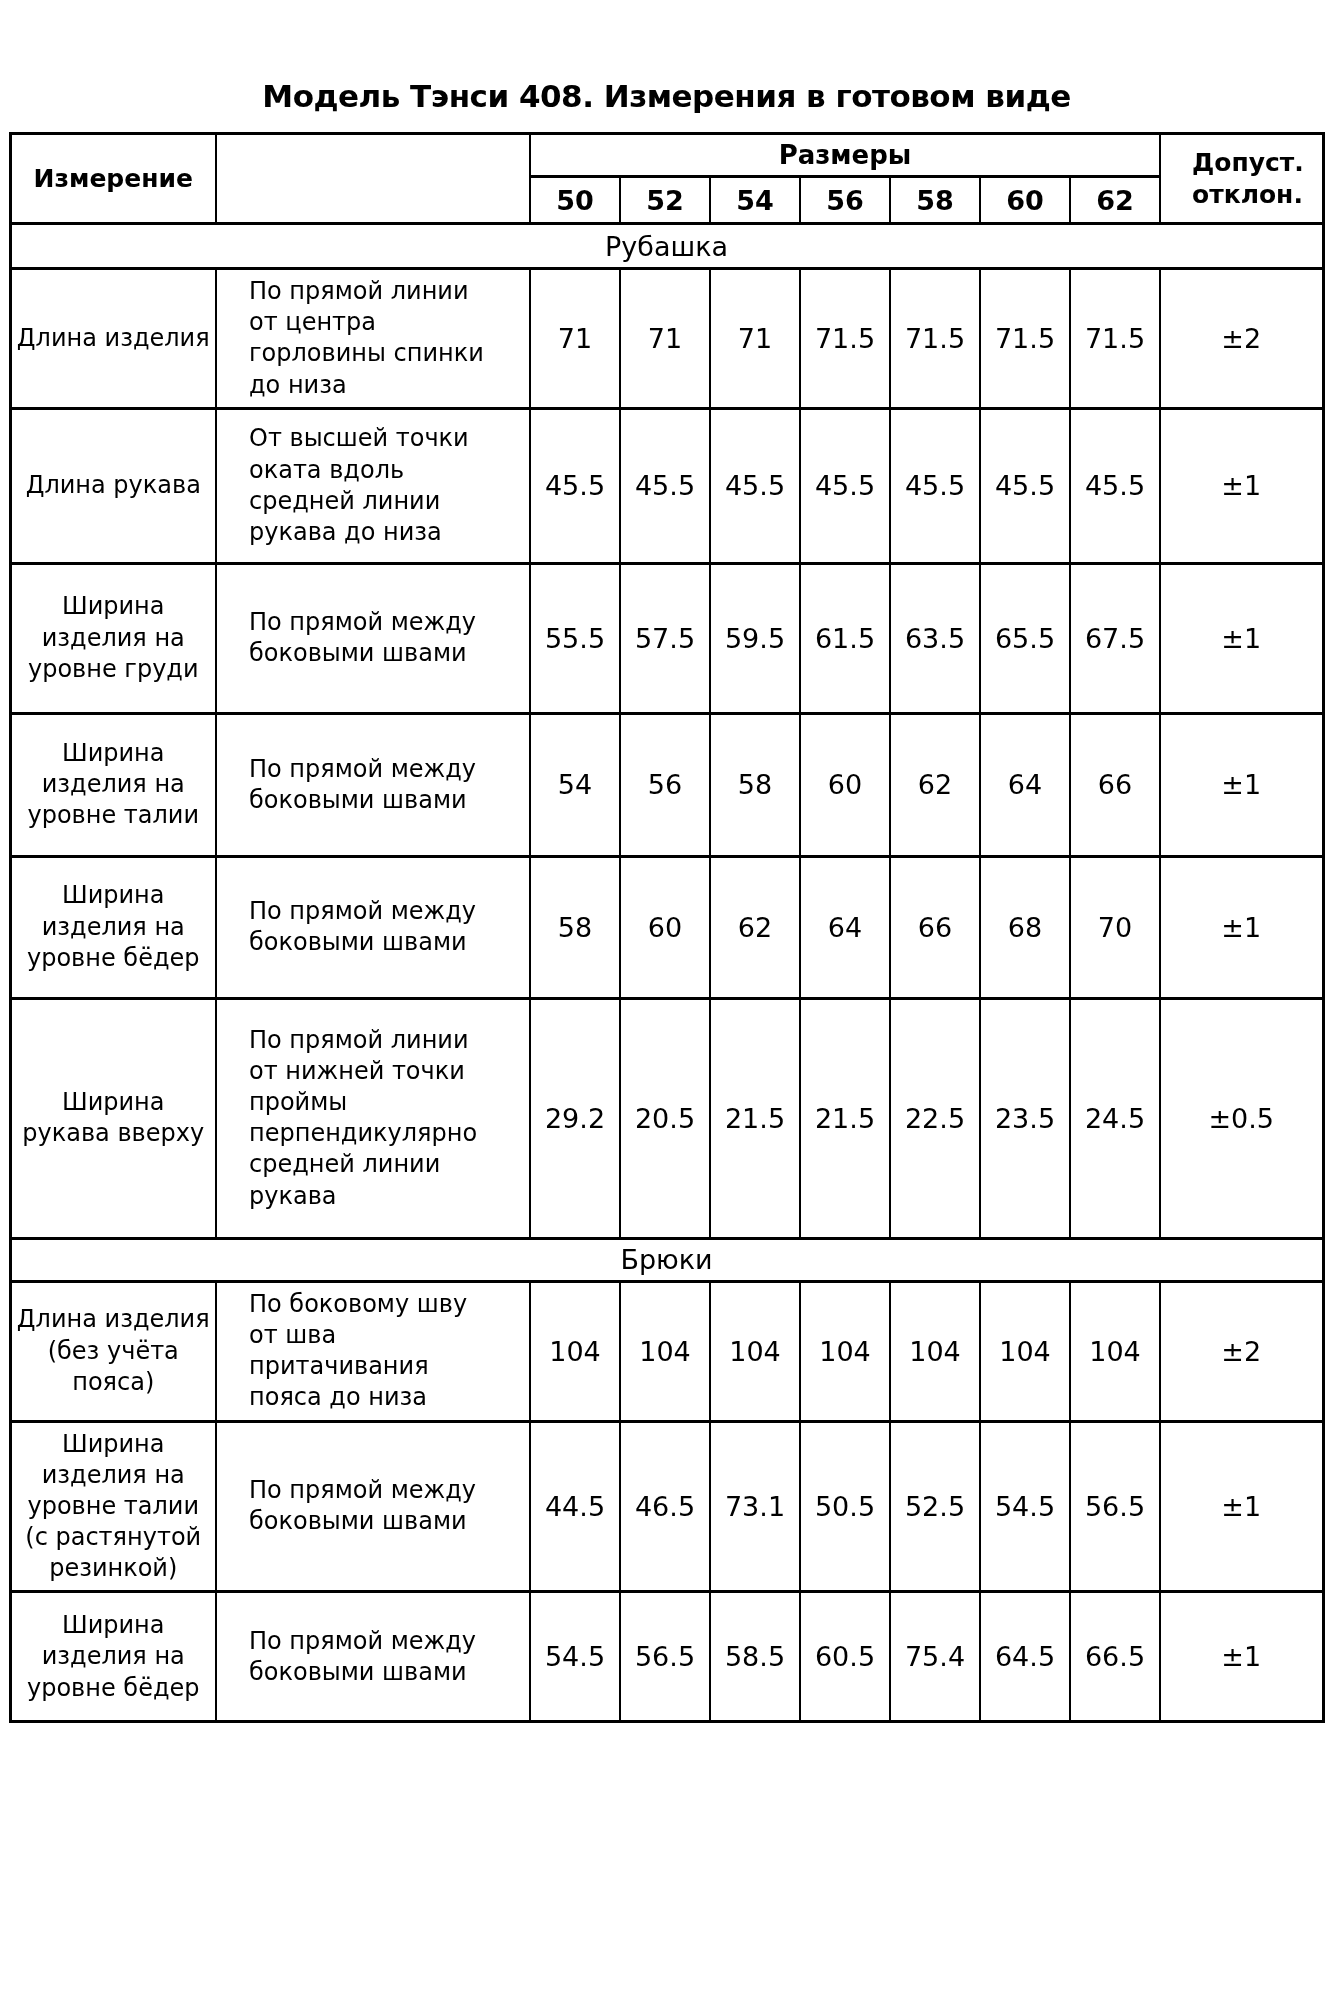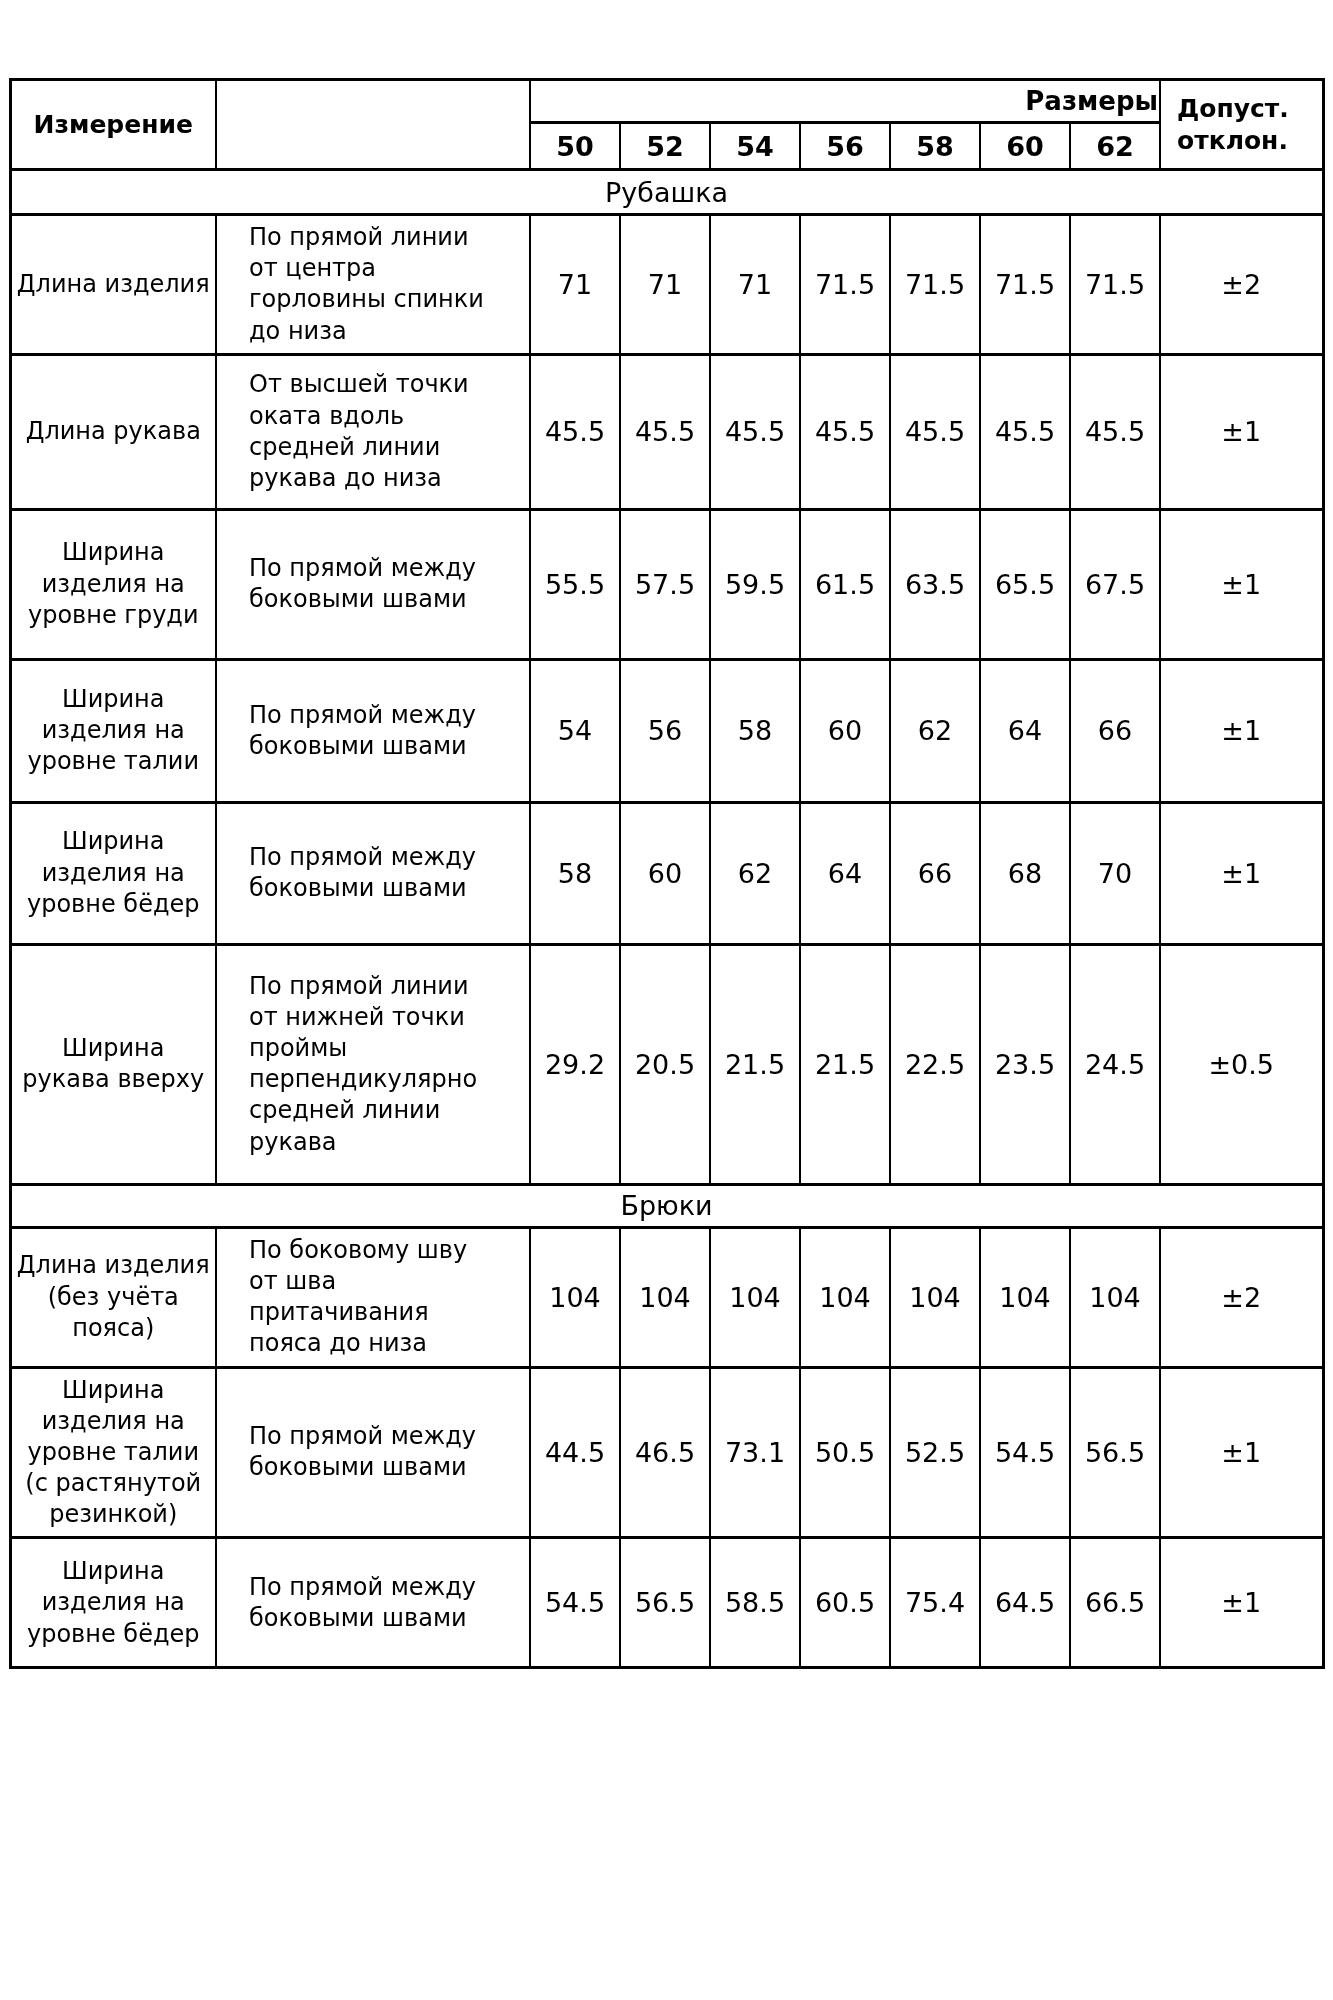--- a/index.html
+++ b/index.html
@@ -40,32 +40,32 @@
   thead tr.hrow1 { height: 43px; margin-left: 28px; }
   thead tr.hrow2 { height: 47px; }
   th.measurement-col {
     font-size: 25px;
     font-weight: bold;
     text-align: center;
   }
   th.sizes-group {
     font-size: 26px;
     font-weight: bold;
-    text-align: right;
+    text-align: center;
   }
   th.size-col {
     font-size: 27px;
     font-weight: bold;
     text-align: center;
   }
   th.tolerance-col {
     font-size: 25px;
     font-weight: bold;
     text-align: left;
-    padding-left: 16px;
+    padding-left: 31px;
     line-height: 1.25;
   }
   tbody td.cell-section {
     font-size: 27px;
     font-weight: normal;
     text-align: center;
     padding: 4px 0;
   }
   tbody td.cell-name {
     font-size: 24px;
@@ -93,20 +93,21 @@
   tbody tr:nth-child(8)  { height: 43px;  }
   tbody tr:nth-child(9)  { height: 122px; }
   tbody tr:nth-child(10) { height: 170px; }
   tbody tr:nth-child(11) { height: 130px; }
 </style>
 </head>
 <body>
 
 <div class="page">
 
+  <h1 class="title">Модель Тэнси 408. Измерения в готовом виде</h1>
 
   <table class="meas">
     <colgroup>
       <col style="width:206px">
       <col style="width:314px">
       <col style="width:90px">
         <col style="width:90px">
         <col style="width:90px">
       <col style="width:90px">
         <col style="width:90px">

